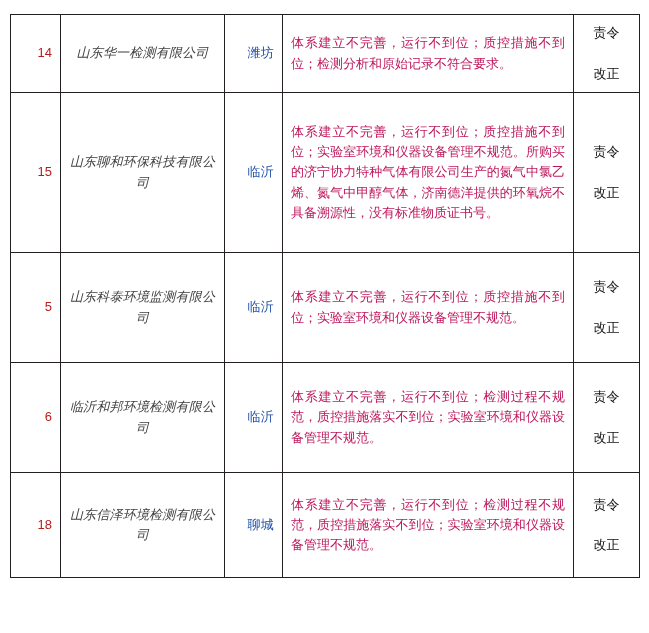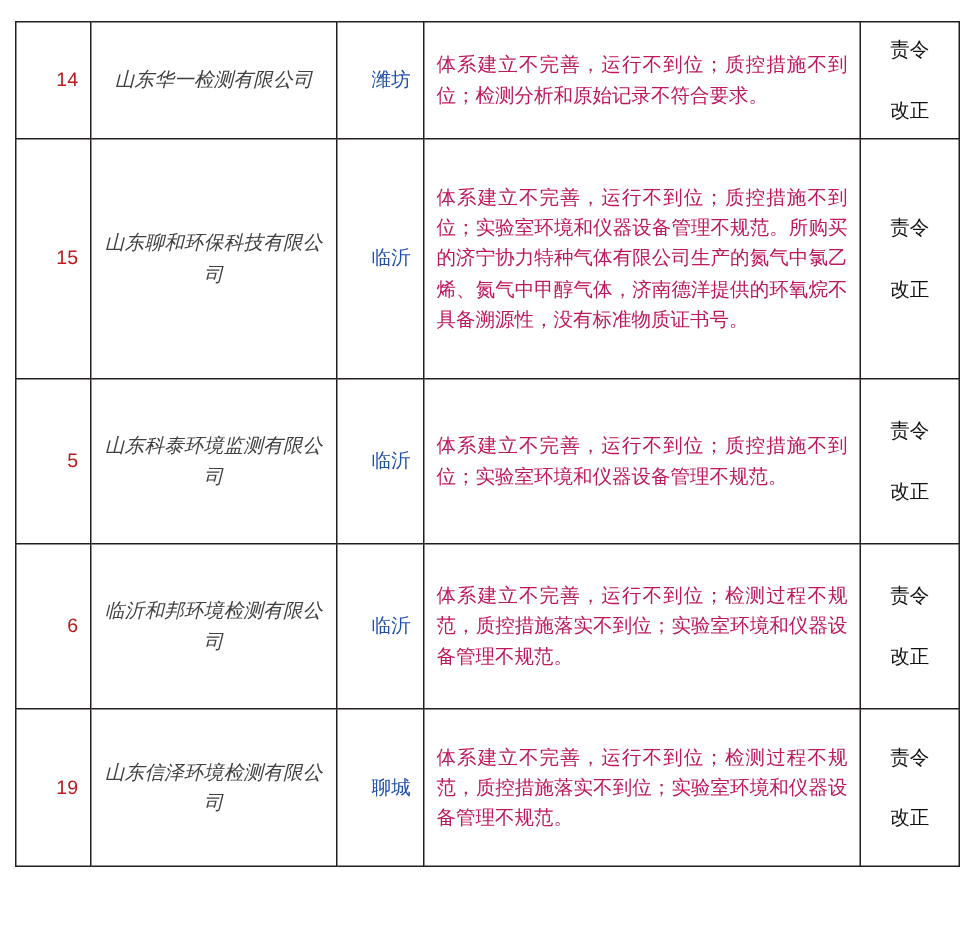--- a/index.html
+++ b/index.html
@@ -134,21 +134,21 @@
         <td class="cell-name">临沂和邦环境检测有限公司</td>
         <td class="cell-city">临沂</td>
         <td class="cell-issue">体系建立不完善，运行不到位；检测过程不规范，质控措施落实不到位；实验室环境和仪器设备管理不规范。</td>
         <td class="cell-action">
           <span class="act-line">责令</span>
           <span class="act-gap"></span>
           <span class="act-line">改正</span>
         </td>
       </tr>
       <tr class="row-h-18">
-        <td class="cell-index">19</td>
+        <td class="cell-index">18</td>
         <td class="cell-name">山东信泽环境检测有限公司</td>
         <td class="cell-city">聊城</td>
         <td class="cell-issue">体系建立不完善，运行不到位；检测过程不规范，质控措施落实不到位；实验室环境和仪器设备管理不规范。</td>
         <td class="cell-action">
           <span class="act-line">责令</span>
           <span class="act-gap"></span>
           <span class="act-line">改正</span>
         </td>
       </tr>
     </tbody>

